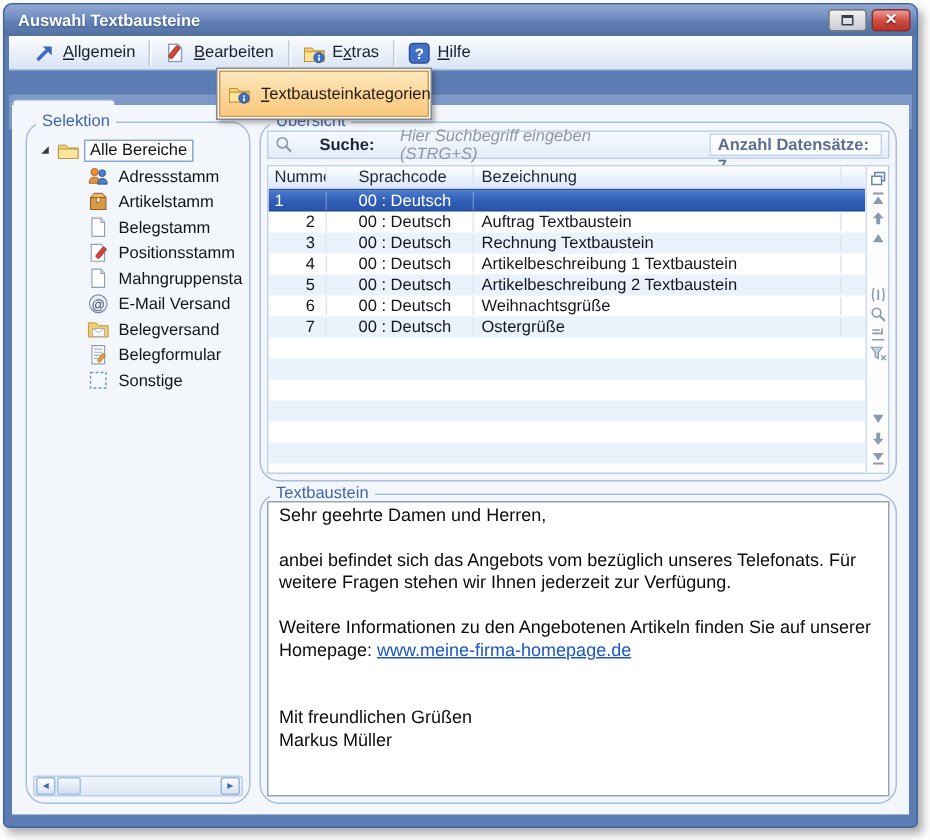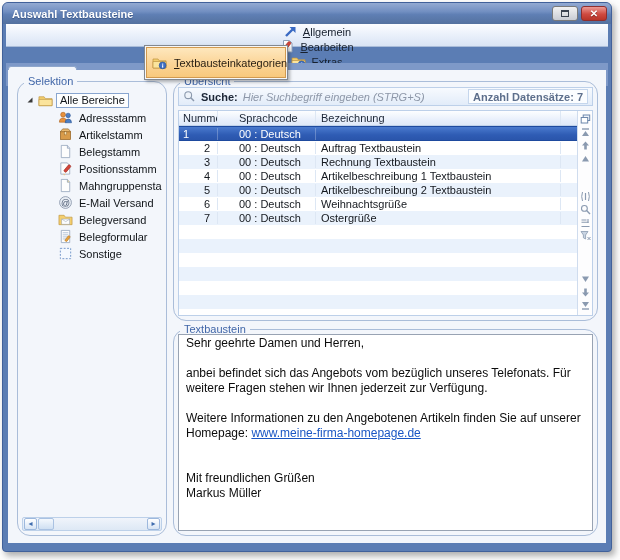--- a/index.html
+++ b/index.html
@@ -26,21 +26,21 @@
   .btn-restore { background: linear-gradient(#f2f2f2,#c9ccd4); }
   .btn-restore .sq { width: 8px; height: 7px; border: 1px solid #39414f; border-top-width: 2px; }
   .btn-close { background: linear-gradient(#ec9a94,#cf4a40 55%,#b83428); border-color: #8e2f2f; }
   .btn-close span { color: #fff; font-size: 10px; font-weight: bold; line-height: 1; text-shadow: 0 1px 1px #7e201c; }
 
   
   .toolbar {
     position: absolute; top: 21px; left: 3px; right: 3px; height: 23px;
     background: linear-gradient(180deg,#fcfdff 0%,#e8effa 55%,#d9e4f4 100%);
     border-bottom: 1px solid #a9bcd9;
-    display: flex; align-items: center; padding-left: 20px; flex-direction: column;
+    display: flex; align-items: center; padding-left: 7px;
   }
   .menu-btn { display: flex; align-items: center; gap: 5px; padding: 0 9px; height: 19px;
     font-size: 11px; color: #17202e; cursor: default; }
   .menu-btn u { text-decoration: underline; }
   .tool-sep { width: 1px; height: 17px; background: #bccbe2; box-shadow: 1px 0 0 #fff; }
   .mi { width: 15px; height: 15px; display: inline-flex; }
 
   
   .dropdown {
     position: absolute; top: 42px; left: 141px; z-index: 60;
@@ -89,21 +89,21 @@
   .hs-left { margin-left: 1px; }
   .hs-thumb { width: 16px; height: 12px; margin-left: 1px; border: 1px solid #aac2e2;
     border-radius: 2px; background: linear-gradient(#f4f8fd,#cfdff2); }
   .hs-spacer { flex: 1; }
   .hs-right { margin-right: 1px; }
 
   
   .gb-uebersicht { left: 165px; top: 11px; right: 8px; height: 240px; }
   .search-row { position: absolute; top: 5px; left: 4px; right: 4px; height: 19px;
     background: linear-gradient(#f7fafe,#e2ecf9); border: 1px solid #bdd0e9;
-    display: flex; align-items: center; gap: 5px; padding: 0 4px; font-size: 11px; }
+    display: flex; align-items: center; gap: 17px; padding: 0 4px; font-size: 11px; }
   .search-label { font-weight: bold; color: #1c2636; }
   .search-placeholder { font-style: italic; color: #8d97a8; }
   .search-spacer { flex: 1; }
   .count-box { border: 1px solid #c5d6ec; background: #fbfdff; color: #5d6f8c;
     padding: 0 4px; height: 15px; line-height: 14px; font-weight: bold; }
 
   .grid { position: absolute; top: 28px; left: 4px; right: 4px; bottom: 4px;
     border: 1px solid #bdd0e9; background: #fff; display: flex; overflow: hidden; }
   .grid-main { flex: 1; display: flex; flex-direction: column; overflow: hidden; }
   .grid-header { display: flex; height: 15px; flex: none;

